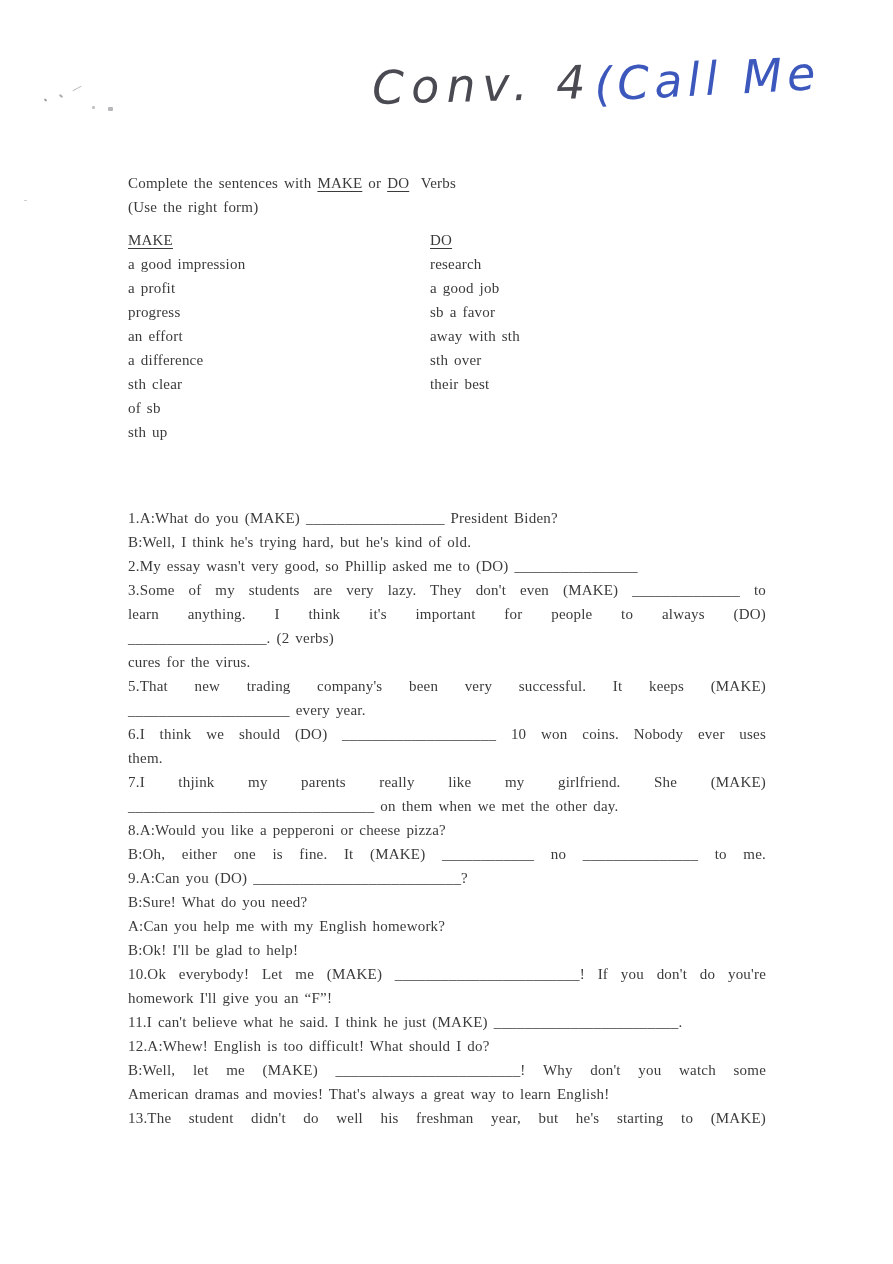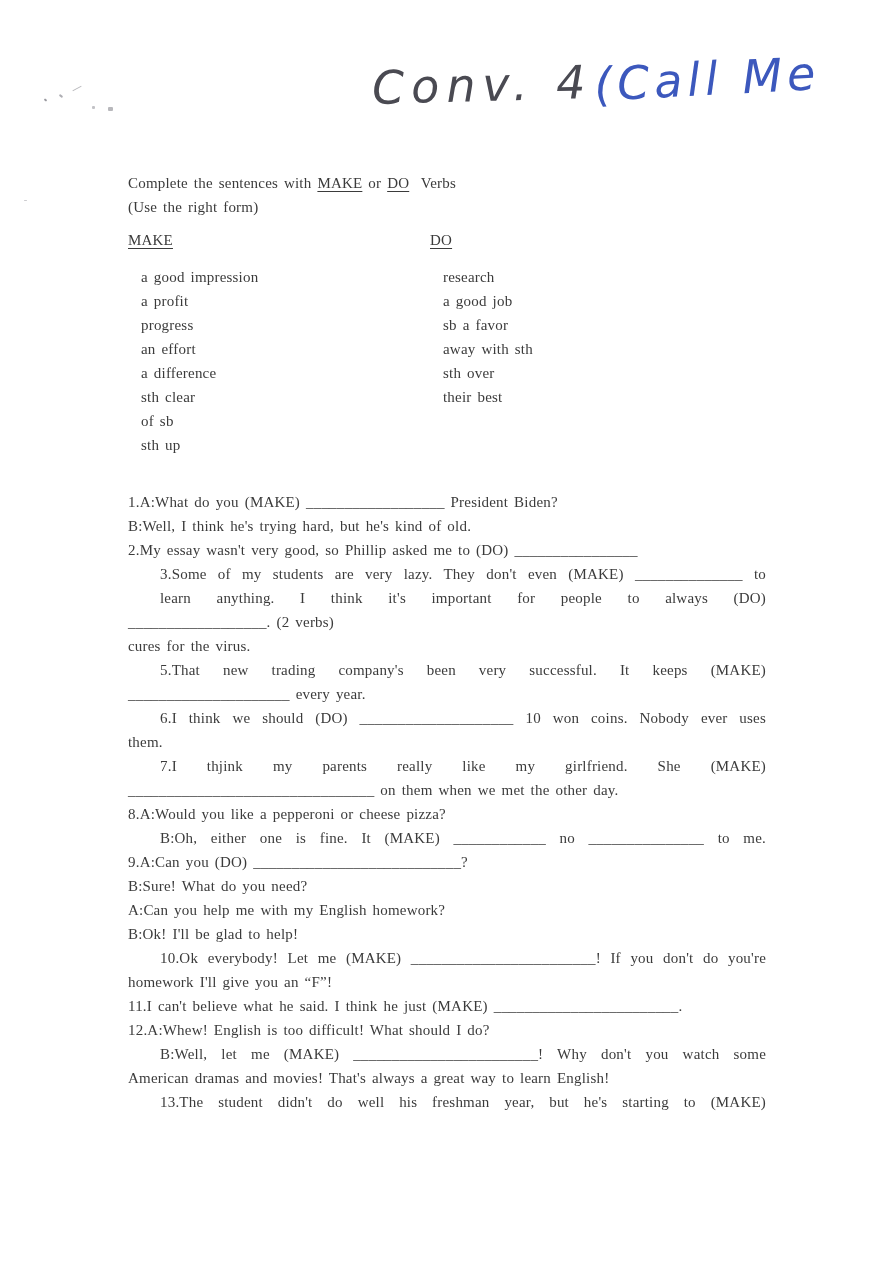--- a/index.html
+++ b/index.html
@@ -47,26 +47,26 @@
   .doc{position:absolute;left:128px;top:0;width:638px;
        font-size:15px;line-height:24px;
        letter-spacing:0.2px;word-spacing:2px;}
   .instr{position:absolute;top:156px;left:0;width:638px;}
   .ul{text-decoration:underline;text-underline-offset:3px;}
 
   .col{position:absolute;width:280px;}
   .col-make{left:0;top:228px;}
   .col-do{left:302px;top:228px;}
   .col-header{display:block;text-decoration:underline;text-underline-offset:3px;}
-  .col ul{list-style:none;margin:13px;padding:0;}
+  .col ul{list-style:none;margin:0;padding:0;}
   .col li{height:24px;white-space:nowrap;}
 
-  .lines{position:absolute;left:0;top:490px;width:638px;}
+  .lines{position:absolute;left:0;top:506px;width:638px;}
   .line{height:24px;white-space:pre-wrap;}
-  .line.j{text-align:justify;text-align-last:justify;white-space:normal;margin-left:32px;}
+  .line.j{text-align:justify;text-align-last:justify;white-space:normal;}
 </style>
 </head>
 <body>
 
 <div class="page">
 
   <div class="handwriting">
     <span class="hw-dark">Conv. 4</span>
     <span class="hw-blue">(Call Me</span>
   </div>

